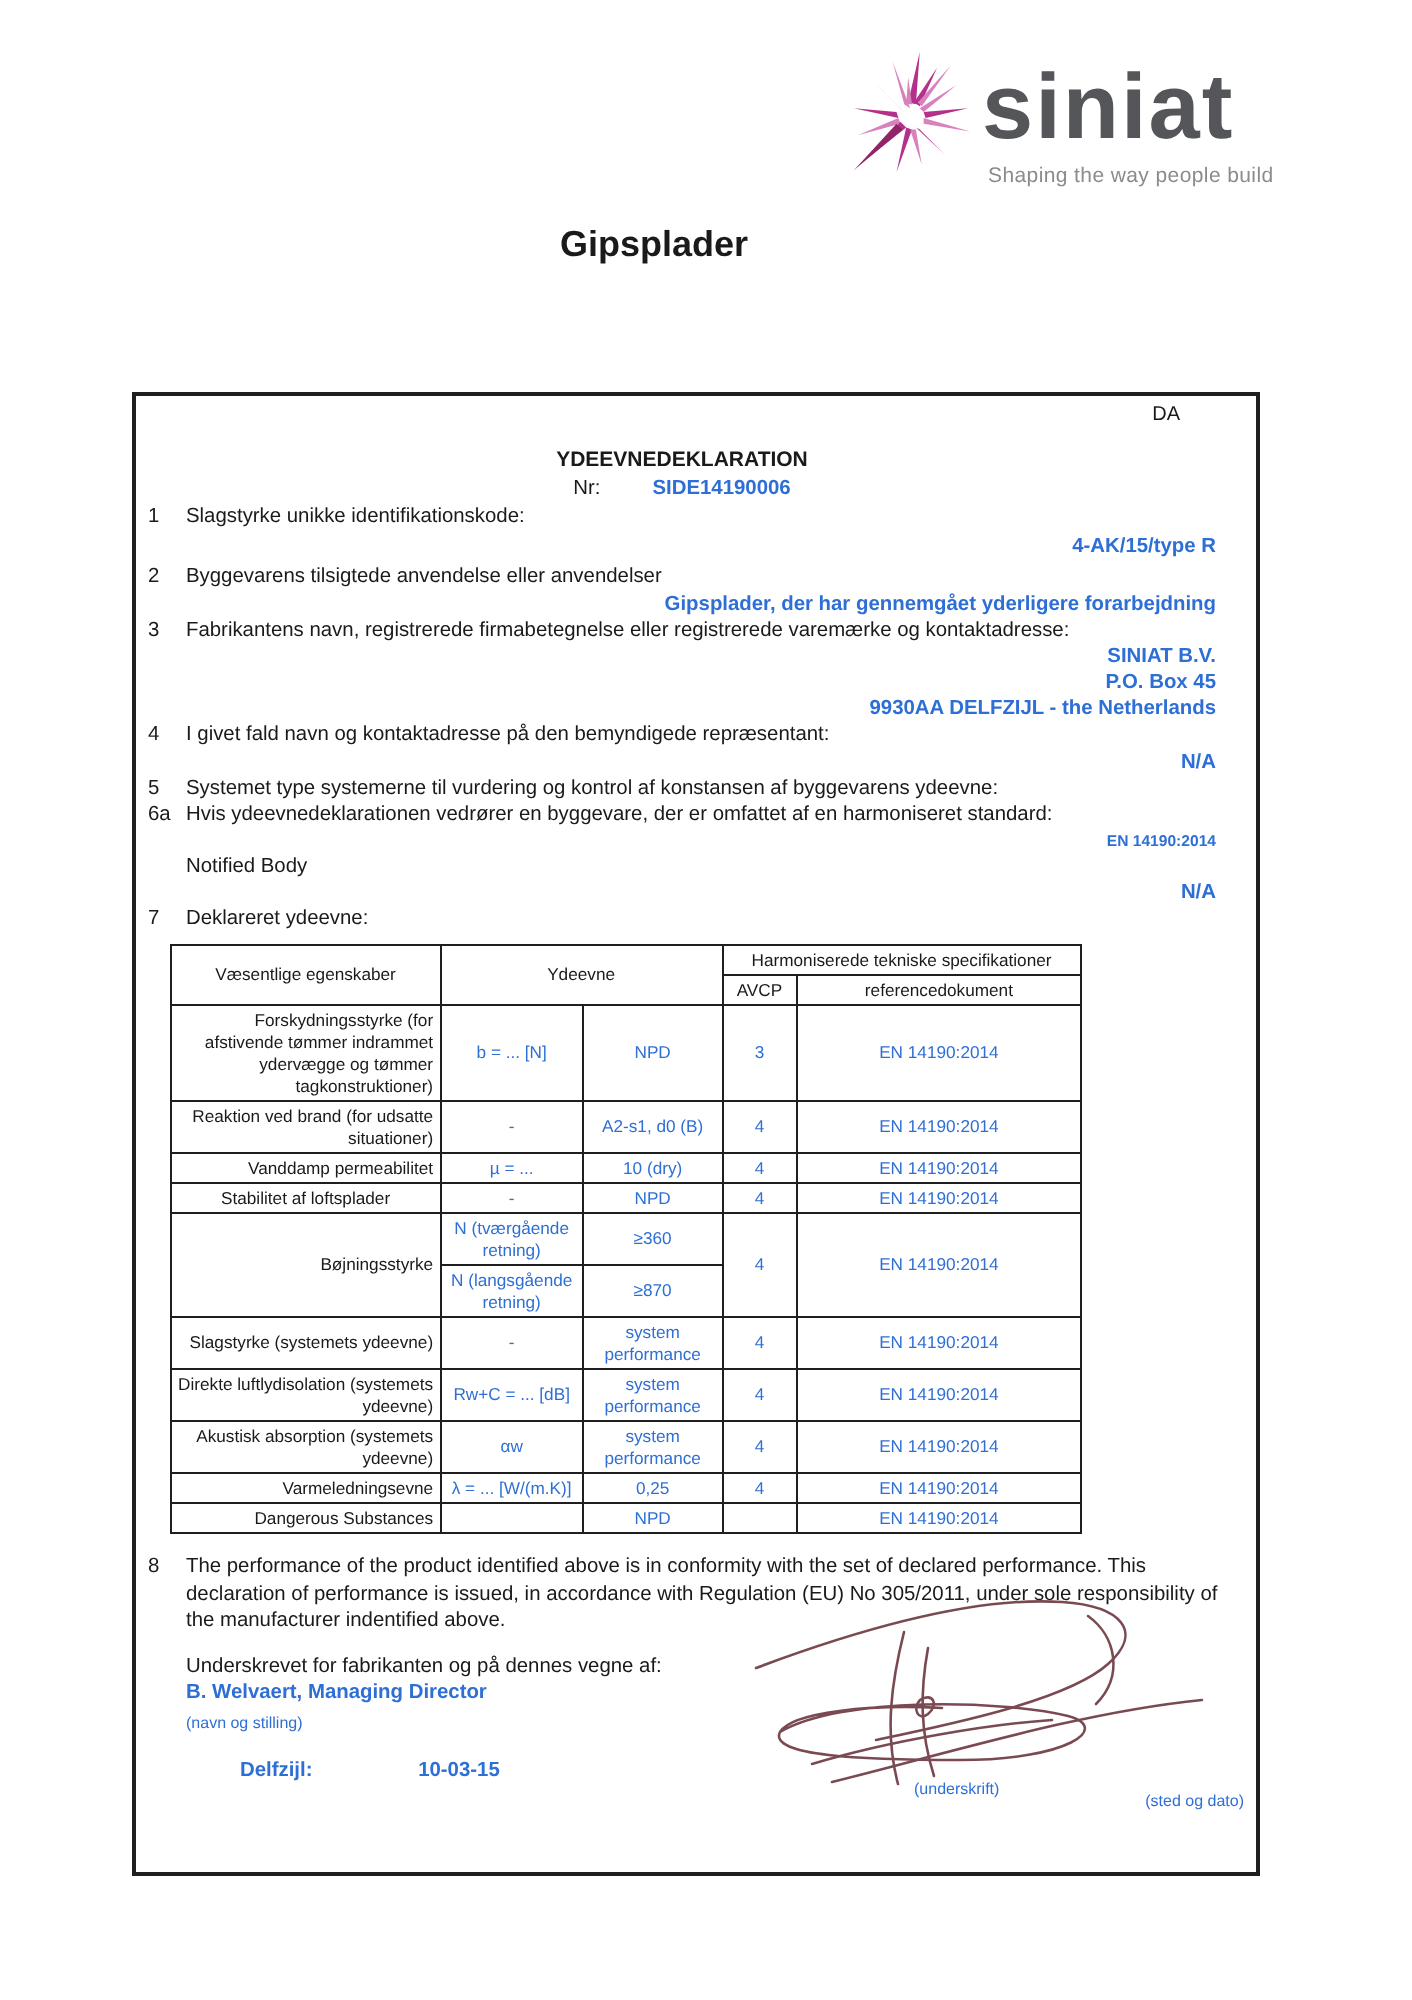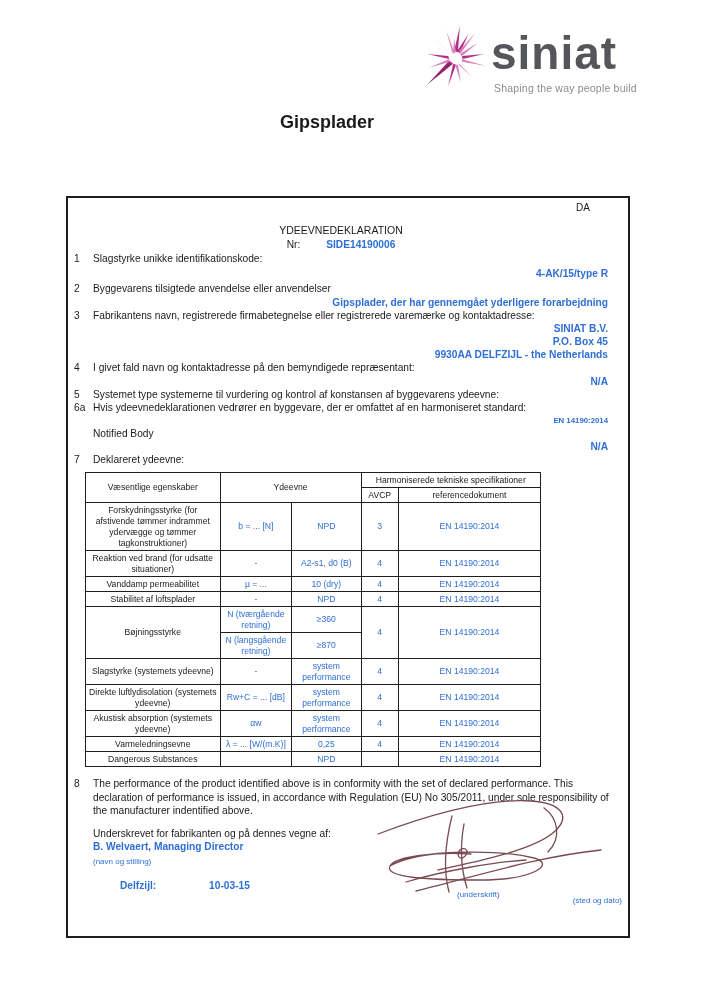--- a/index.html
+++ b/index.html
@@ -22,21 +22,21 @@
   .page-title{
     position:absolute;top:112px;left:0;width:706px;text-align:center;
     font-size:18px;font-weight:bold;padding-right:52px;box-sizing:border-box;
   }
   
   .doc-box{
     position:absolute;left:66px;top:148px;width:548px;height:738px;
     border:2px solid #1f1f1f;padding:0 6px;font-size:10.2px;line-height:13px;margin-top:48px;
   }
   .da-code{position:absolute;top:3px;right:38px;font-size:10px;}
-  .doc-heading{text-align:center;font-weight:normal;margin-top:26px;margin-right:14px;font-size:10.5px;}
+  .doc-heading{text-align:center;font-weight:bold;margin-top:26px;margin-right:14px;font-size:10.5px;}
   .nr-row{display:flex;justify-content:center;gap:26px;margin-top:1px;margin-right:14px;}
   .blue{color:#2e6fd6;}
   .bold{font-weight:bold;}
   .item{display:flex;gap:3px;}
   .item .num{flex:0 0 16px;}
   .item .lbl{flex:1;}
   .value{text-align:right;margin-right:14px;color:#2e6fd6;font-weight:bold;}
   .value.small{font-size:7.8px;}
   .indent{margin-left:19px;}
   .mt1{margin-top:1px;} .mt2{margin-top:2px;}
@@ -45,21 +45,21 @@
     border-collapse:collapse;margin:6px 0 0 11px;width:456px;
     font-size:8.6px;line-height:1.28;table-layout:fixed;
   }
   table.perf td{border:1px solid #1f1f1f;padding:1.5px 3px;vertical-align:middle;}
   table.perf .c-prop{width:126px;}
   table.perf .c-p1{width:67px;}
   table.perf .c-p2{width:65px;}
   table.perf .c-avcp{width:35px;}
   table.perf .c-ref{width:133px;}
   td.hdr{text-align:center;}
-  td.propcell{text-align:center;}
+  td.propcell{text-align:right;}
   td.propcell.center{text-align:center;}
   td.bluecell{color:#2e6fd6;text-align:center;}
   
   .sec8{margin-top:10px;line-height:13.5px;}
   .sign-statement{margin-top:9px;margin-left:19px;}
   .signer{margin-left:19px;color:#2e6fd6;font-weight:bold;}
   .caption{font-size:8px;color:#2e6fd6;}
   .cap-navn{margin-left:19px;margin-top:2px;}
   .place-row{margin-top:11px;margin-left:46px;color:#2e6fd6;font-weight:bold;}
   .place-row .date{margin-left:50px;}

